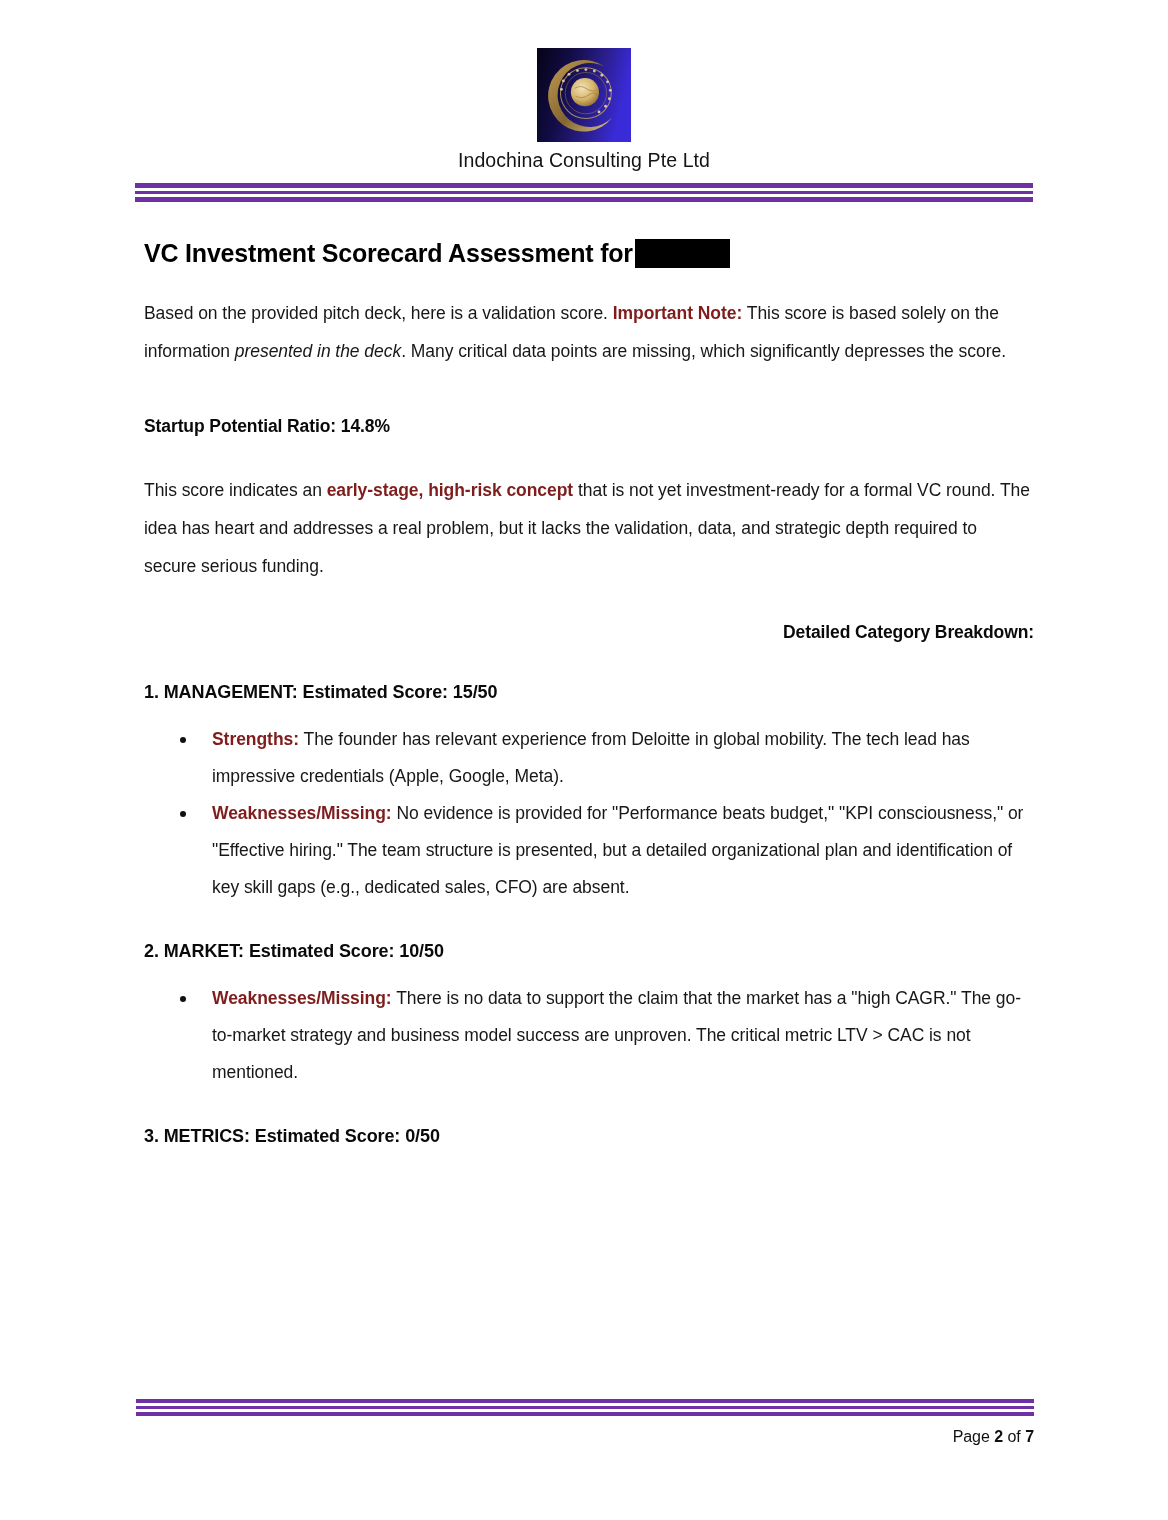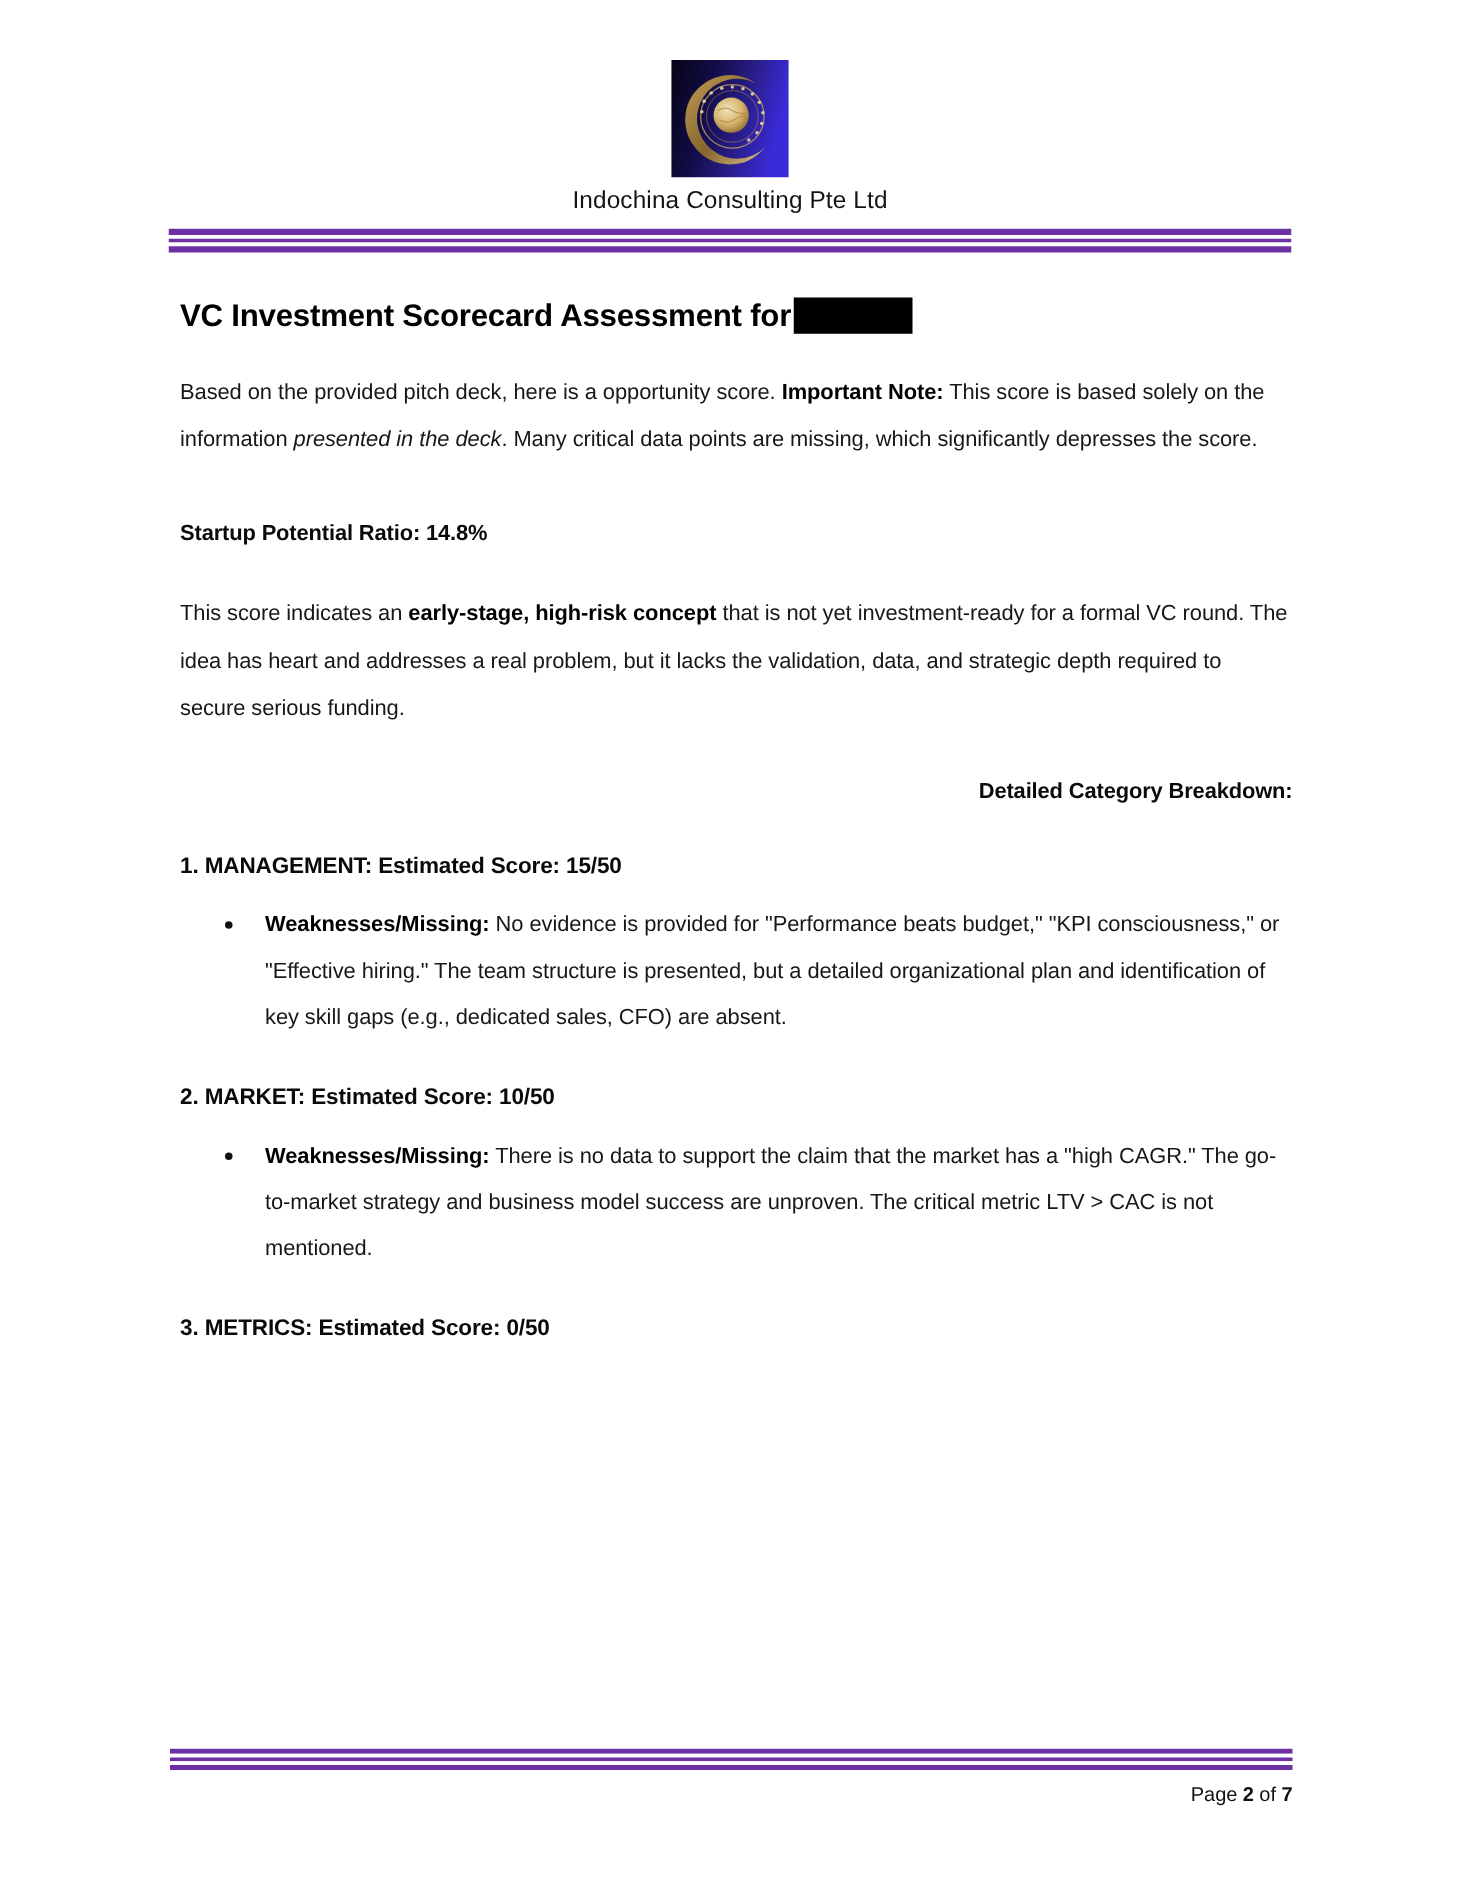--- a/index.html
+++ b/index.html
@@ -145,21 +145,21 @@
     position: absolute;
     left: 36px;
     top: 16px;
     width: 6px;
     height: 6px;
     background: #111111;
     border-radius: 50%;
   }
   .lbl {
     font-weight: bold;
-    color: #000000;
+    color: #7f1d1d;
   }
   .ital {
     font-style: italic;
   }
 
   
   .footer {
     position: absolute;
     left: 136px;
     top: 1399px;
@@ -234,32 +234,33 @@
       <div class="rule-thin"></div>
       <div class="rule-gap"></div>
       <div class="rule-thick"></div>
     </div>
   </div>
 
   <div class="content">
 
     <h1 class="doc-title"><span>VC Investment Scorecard Assessment for</span><span class="redaction"></span></h1>
 
-    <p class="body-text"><span>Based on the provided pitch deck, here is a opportunity score. </span><span class="lbl">Important Note:</span><span> This score is based solely on the information </span><span class="ital">presented in the deck</span><span>. Many critical data points are missing, which significantly depresses the score.</span></p>
+    <p class="body-text"><span>Based on the provided pitch deck, here is a validation score. </span><span class="lbl">Important Note:</span><span> This score is based solely on the information </span><span class="ital">presented in the deck</span><span>. Many critical data points are missing, which significantly depresses the score.</span></p>
 
     <div class="score-block">
       <p class="score-line">Startup Potential Ratio: 14.8%</p>
     </div>
 
     <p class="body-text tight"><span>This score indicates an </span><span class="lbl">early-stage, high-risk concept</span><span> that is not yet investment-ready for a formal VC round. The idea has heart and addresses a real problem, but it lacks the validation, data, and strategic depth required to secure serious funding.</span></p>
 
     <p class="sub-head">Detailed Category Breakdown:</p>
 
     <p class="cat-head">1. MANAGEMENT: Estimated Score: 15/50</p>
     <ul class="bullets">
+      <li><span class="dot"></span><span class="lbl">Strengths:</span><span> The founder has relevant experience from Deloitte in global mobility. The tech lead has impressive credentials (Apple, Google, Meta).</span></li>
       <li><span class="dot"></span><span class="lbl">Weaknesses/Missing:</span><span> No evidence is provided for "Performance beats budget," "KPI consciousness," or "Effective hiring." The team structure is presented, but a detailed organizational plan and identification of key skill gaps (e.g., dedicated sales, CFO) are absent.</span></li>
     </ul>
 
     <p class="cat-head">2. MARKET: Estimated Score: 10/50</p>
     <ul class="bullets">
       <li><span class="dot"></span><span class="lbl">Weaknesses/Missing:</span><span> There is no data to support the claim that the market has a "high CAGR." The go-to-market strategy and business model success are unproven. The critical metric LTV &gt; CAC is not mentioned.</span></li>
     </ul>
 
     <p class="cat-head">3. METRICS: Estimated Score: 0/50</p>
 

